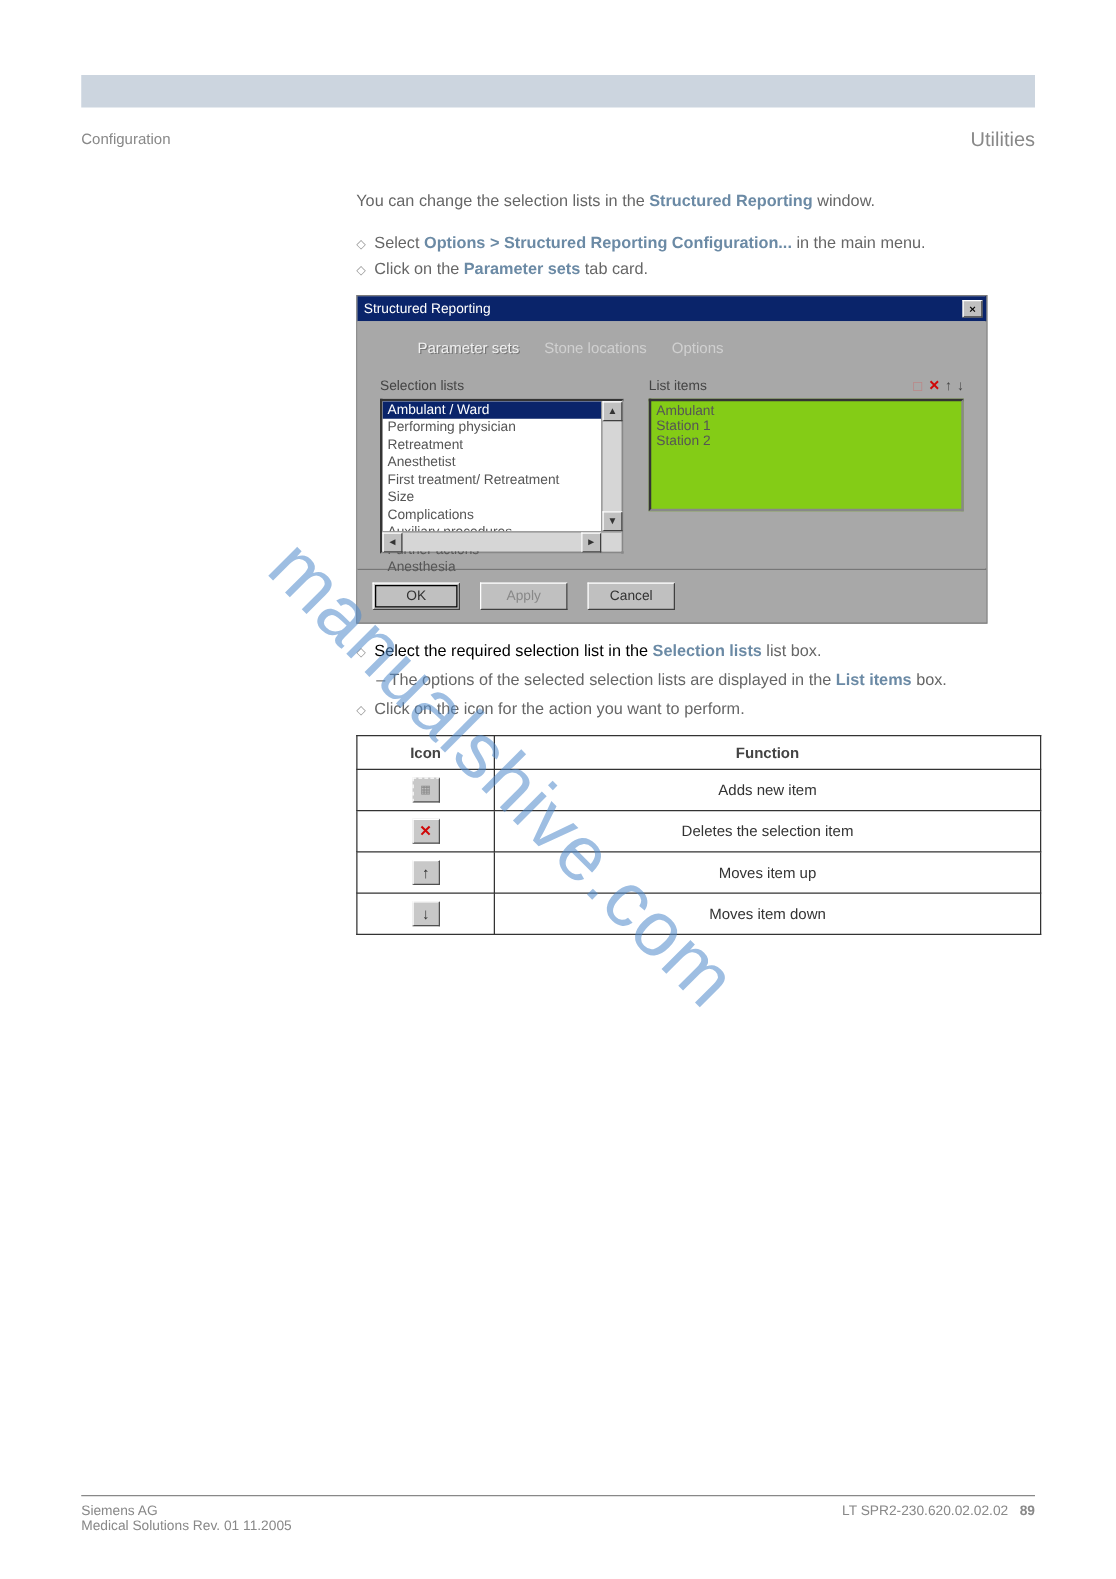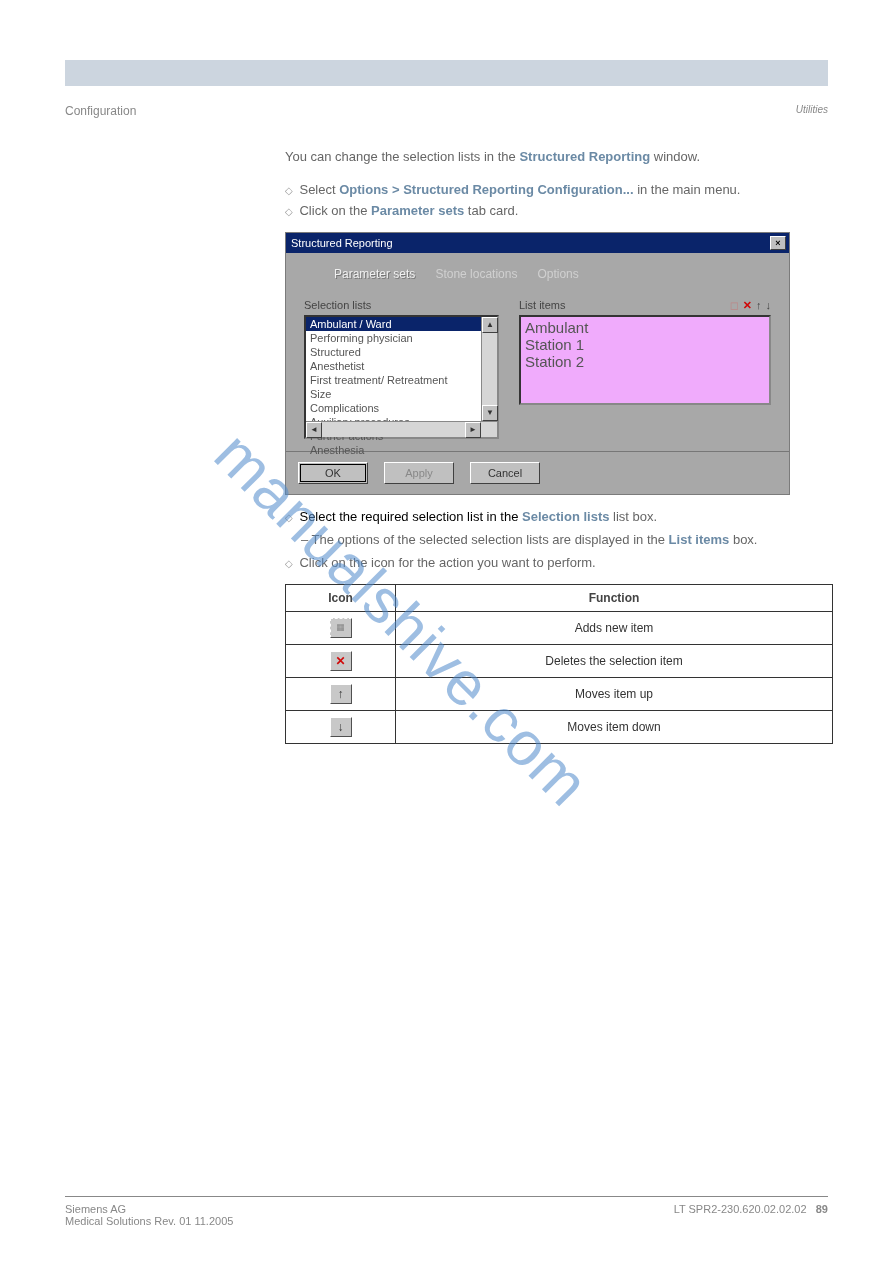--- a/index.html
+++ b/index.html
@@ -14,21 +14,21 @@
   }
   .page { padding: 60px 65px 40px 65px; }
   .blue-bar {
     height: 26px;
     background: #ccd5df;
     width: 100%;
     margin-bottom: 18px;
   }
   .header-row { display: flex; justify-content: space-between; margin-bottom: 30px; }
   .header-left { font-size: 12px; color: #888; }
-  .header-right { font-size: 10px; color: #888; font-style: italic; }
+  .header-right { font-size: 16px; color: #888; }
   .para { margin-bottom: 16px; line-height: 1.4; color: #666; padding-left: 220px;}
   .inline-blue { color: #6b8aa5; }
   .steps { list-style: none; padding-left: 220px;}
   .steps li { margin-bottom: 6px; font-size: 13px; color: #6b8aa5;}
   .steps li .black { color: #666; }
   .steps li::before { content: "◇ "; font-size: 10px; color: #999; margin-right: 4px; }
 
   .dialog-wrap { margin: 14px 0 14px 220px; }
   .dialog {
     width: 505px;
@@ -96,23 +96,23 @@
   .listbox .hscroll {
     position: absolute; left: 0; right: 0; bottom: 0; height: 16px;
     background: #d6d6d6; border-top: 1px solid #888;
   }
   .listbox .hscroll .sbtn.left { position: absolute; left: 0; }
   .listbox .hscroll .sbtn.right { position: absolute; right: 16px; }
   .listbox .items { padding: 0; overflow: hidden; }
   .listbox .item { padding: 1px 4px; white-space: nowrap; }
   .listbox .item.sel { background: #0a246a; color: #fff; }
   .listbox2 {
-    background: #f0abfc;
+    background: #84cc16;
     border: 2px inset #888;
-    font-size: 15px;
+    font-size: 11px;
     color: #555;
     height: 90px;
     padding: 2px 4px;
   }
   .dlg-footer {
     background: #a8a8a8;
     border-top: 1px solid #777;
     padding: 10px 12px;
     display: flex; gap: 16px;
   }
@@ -224,21 +224,21 @@
         </div>
         <div class="lists-row">
           <div class="col-left">
             <div class="list-label">
               <span>Selection lists</span>
             </div>
             <div class="listbox">
               <div class="items">
                 <div class="item sel">Ambulant / Ward</div>
                 <div class="item">Performing physician</div>
-                <div class="item">Structured</div>
+                <div class="item">Retreatment</div>
                 <div class="item">Anesthetist</div>
                 <div class="item">First treatment/ Retreatment</div>
                 <div class="item">Size</div>
                 <div class="item">Complications</div>
                 <div class="item">Auxiliary procedures</div>
                 <div class="item">Further actions</div>
                 <div class="item">Anesthesia</div>
               </div>
               <div class="scrolltrack">
                 <div class="sbtn up">▲</div>

